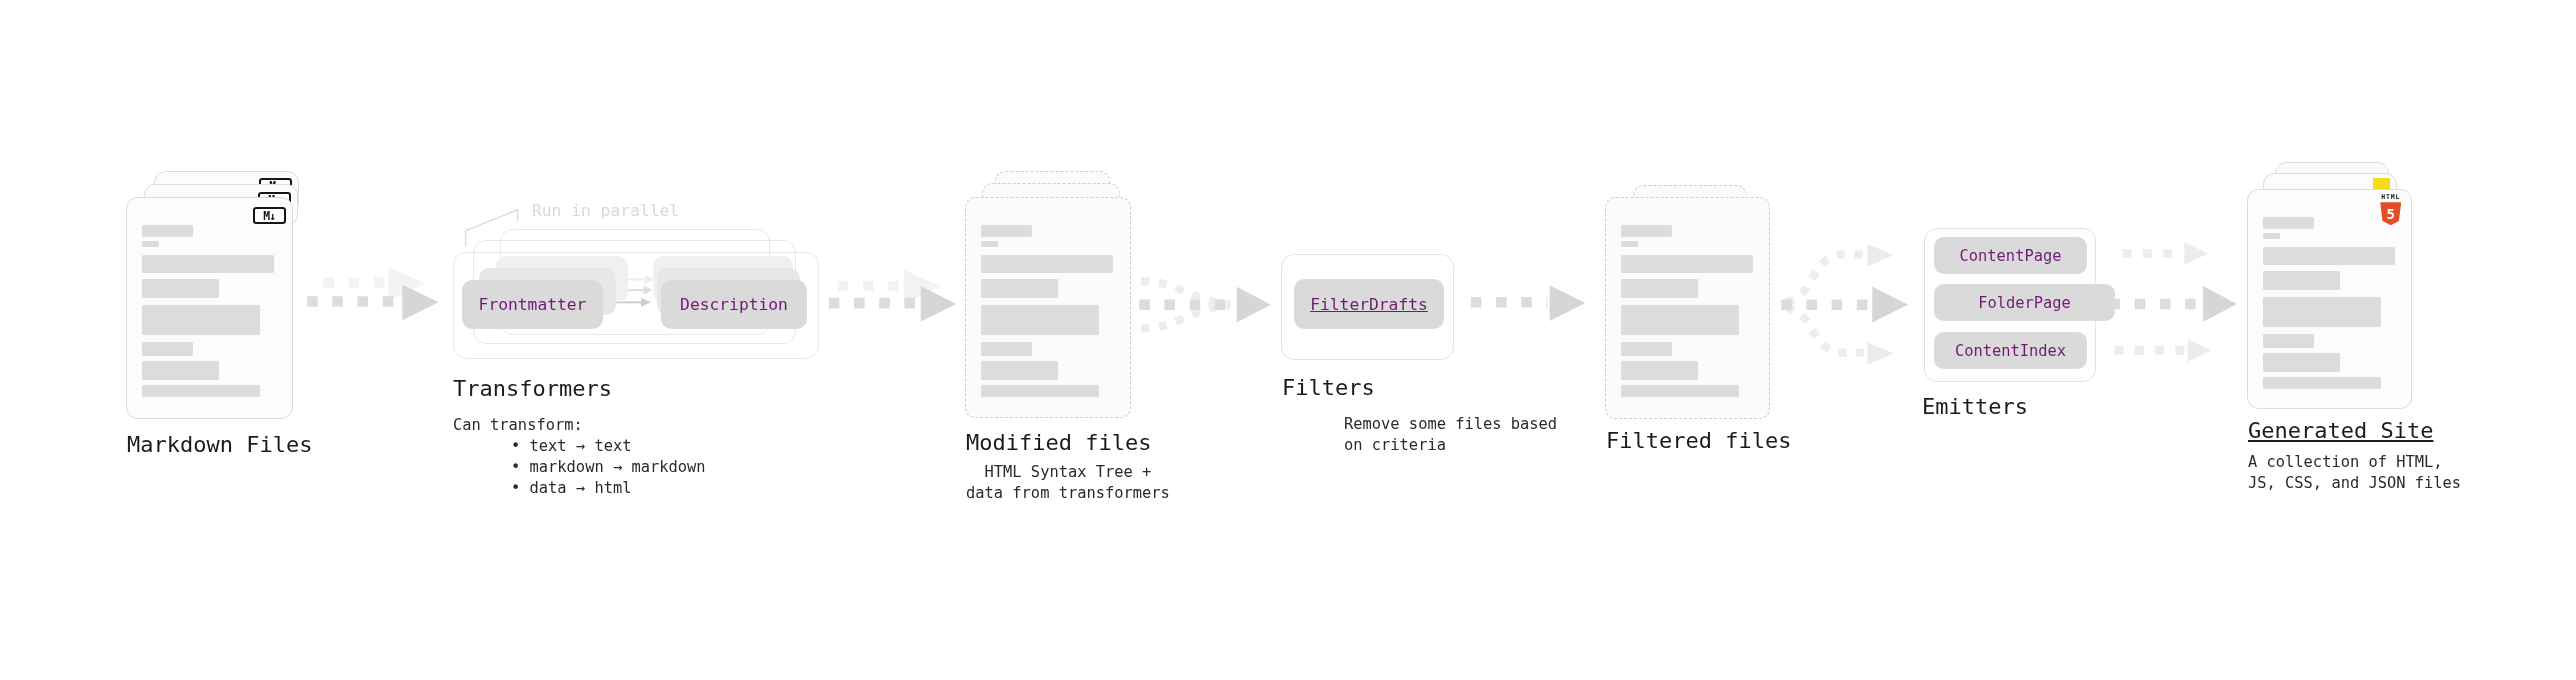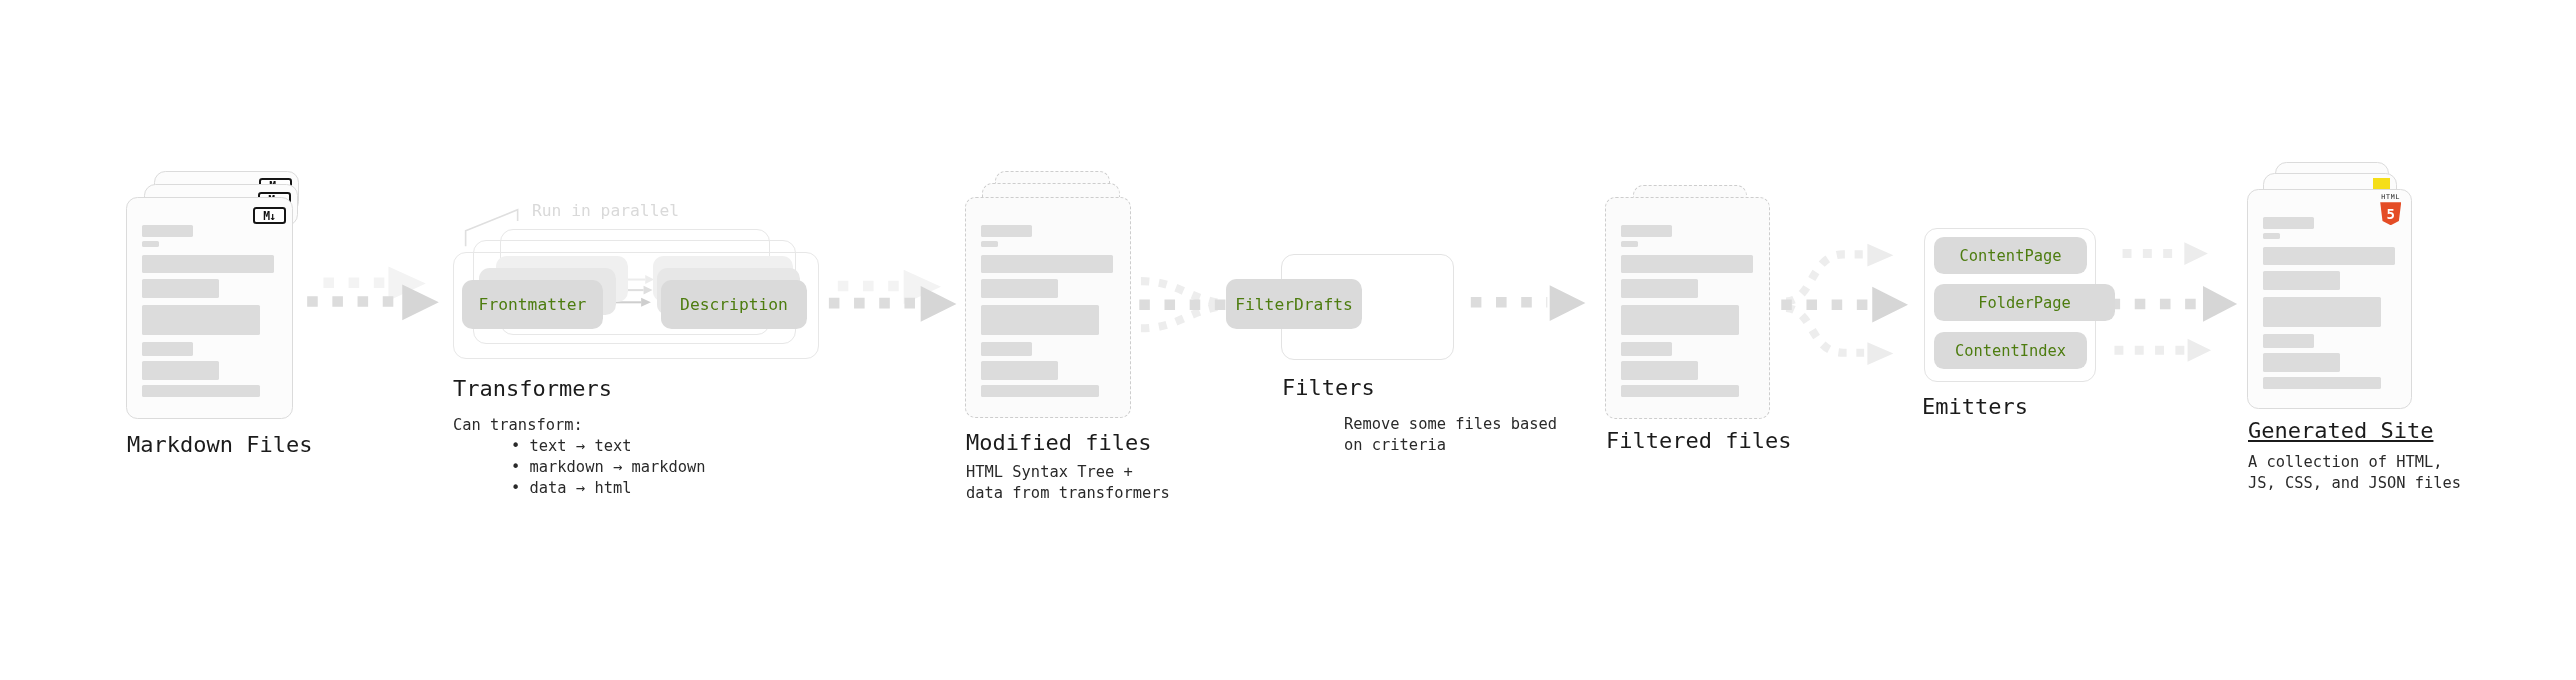--- a/index.html
+++ b/index.html
@@ -14,21 +14,21 @@
   .outline-card{position:absolute;box-sizing:border-box;background:transparent;border:1.6px solid #e7e7e7;border-radius:13px;}
   .panel-card{position:absolute;box-sizing:border-box;background:#ffffff;border:1.6px solid #e3e3e3;border-radius:13px;}
 
   
   .skeleton{position:absolute;inset:0;overflow:hidden;border-radius:9.8px;}
   .bar{position:absolute;background:#dcdcdc;border-radius:1.6px;}
 
   
   .pill{position:absolute;box-sizing:border-box;background:#dadada;border-radius:10.6px;
         display:flex;align-items:center;justify-content:center;
-        font-size:16.3px;color:#4d7c0f;white-space:nowrap;}
+        font-size:16.3px;color:#701a75;white-space:nowrap;}
   .pill.small{font-size:15.4px;border-radius:9.8px;}
   .ghost1{background:#e7e7e7;color:transparent;}
   .ghost2{background:#f0f0f0;color:transparent;}
 
   
   .title{position:absolute;font-size:22px;color:#1b1b1b;white-space:nowrap;font-weight:500;}
   .desc{position:absolute;font-size:15.4px;line-height:21px;color:#2a2a2a;white-space:pre-line;}
   .bullets{position:absolute;font-size:15.4px;line-height:21px;color:#2a2a2a;margin-left:48px;}
   .bullets span{display:block;}
   .annotation{position:absolute;font-size:16.3px;color:#d9d9d9;white-space:nowrap;}
@@ -37,21 +37,21 @@
   .md-badge{position:absolute;box-sizing:border-box;width:32.5px;height:17px;border:2px solid #151515;border-radius:3.3px;
             background:#ffffff;display:flex;align-items:center;justify-content:center;
             font-size:11.4px;font-weight:bold;color:#111111;letter-spacing:-0.8px;}
 
   
   .css-badge{position:absolute;width:19.5px;text-align:center;margin-top:43px;}
   .css-badge .word{font-size:6.5px;font-weight:bold;color:#111;line-height:6.5px;}
   .css-badge .ul{width:14.6px;height:3.3px;background:#2a6df5;margin:0.8px auto 0 auto;}
   .js-badge{position:absolute;width:16.3px;height:16.3px;background:#f5de19;}
   .html5-badge{position:absolute;width:24.4px;text-align:center;}
-  .html5-badge .word{font-size:6.5px;font-weight:normal;color:#111;letter-spacing:0.8px;line-height:7.3px;}
+  .html5-badge .word{font-size:6.5px;font-weight:bold;color:#111;letter-spacing:0.8px;line-height:7.3px;}
   .html5-badge .shield{width:21px;height:23px;margin:0.8px auto 0 auto;background:#e44d26;
         clip-path:polygon(0% 0%,100% 0%,89% 82%,50% 100%,11% 82%);
         display:flex;align-items:center;justify-content:center;
         color:#ffffff;font-size:14px;font-weight:bold;}
 
   
   svg.arrows{position:absolute;left:0;top:0;pointer-events:none;}
   .dd{stroke:#dcdcdc;stroke-width:13;stroke-dasharray:13 18;fill:none;}
   .ddh{fill:#d6d6d6;}
   .dl{stroke:#f3f3f3;stroke-width:13;stroke-dasharray:13 18;fill:none;}
@@ -186,27 +186,27 @@
           <div class="bar" style="left: 15.4px; top: 43px; width: 17px; height: 5.7px;"></div>
           <div class="bar" style="left: 15.4px; top: 57px; width: 132px; height: 18px;"></div>
           <div class="bar" style="left: 15.4px; top: 81px; width: 77px; height: 18.7px;"></div>
           <div class="bar" style="left: 15.4px; top: 107px; width: 118px; height: 30px;"></div>
           <div class="bar" style="left: 15.4px; top: 144px; width: 51px; height: 14px;"></div>
           <div class="bar" style="left: 15.4px; top: 163px; width: 77px; height: 18.7px;"></div>
           <div class="bar" style="left: 15.4px; top: 187px; width: 118px; height: 12.2px;"></div>
         </div>
     </div>
     <div class="title" style="left:966px;top:430px;">Modified files</div>
-    <div class="desc" style="left:966px;top:462px;">HTML Syntax Tree +
+    <div class="desc" style="left:966px;top:462px;text-align:center;">HTML Syntax Tree +
 data from transformers</div>
   </div>
 
   <div class="stage">
     <div class="panel-card" style="left:1281px;top:254px;width:173px;height:106px;"></div>
-    <div class="pill" style="left:1226px;top:279px;width:136px;height:50px;">FilterDrafts</div>
+    <div class="pill" style="left:1294px;top:279px;width:150px;height:50px;text-decoration:underline;">FilterDrafts</div>
     <div class="title" style="left:1282px;top:375px;">Filters</div>
     <div class="desc" style="left:1344px;top:414px;">Remove some files based
 on criteria</div>
   </div>
 
   <div class="stage">
     <div class="dashed-card" style="left:1633px;top:185px;width:114px;height:39px;"></div>
     <div class="dashed-card" style="left:1605px;top:197px;width:165px;height:222px;">
       <div class="skeleton">
           <div class="bar" style="left: 15.4px; top: 27px; width: 51px; height: 12.2px;"></div>

